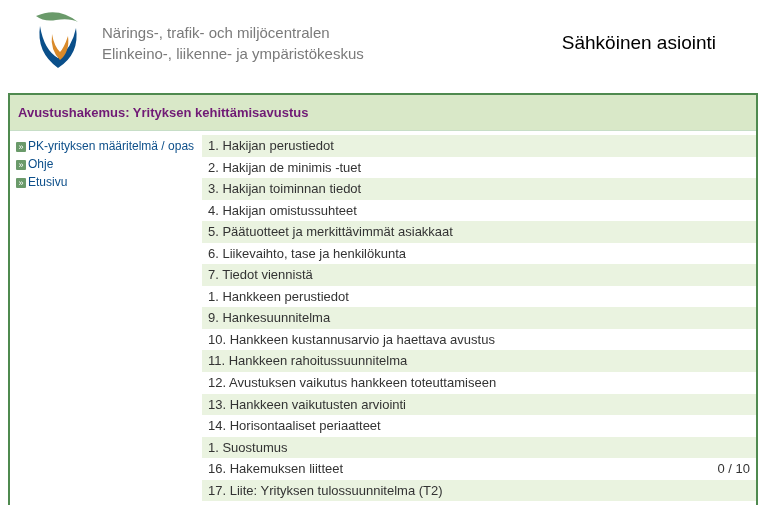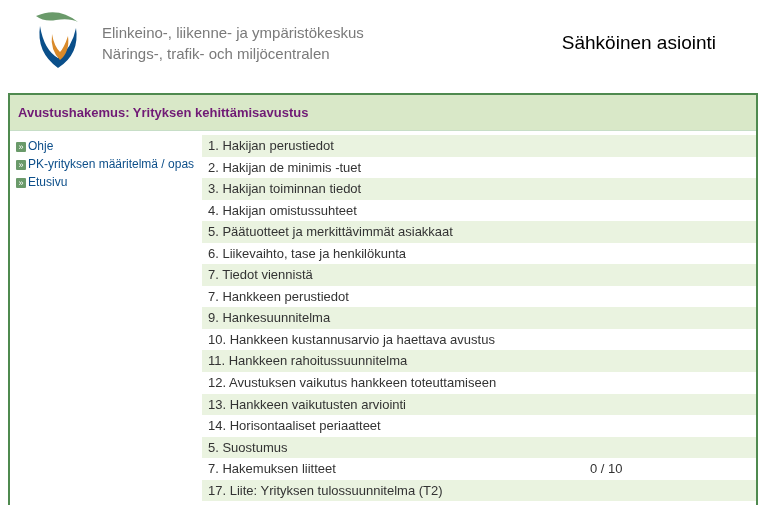--- a/index.html
+++ b/index.html
@@ -87,21 +87,21 @@
     line-height: 1.35;
   }
   .row:nth-child(odd) {
     background: #eaf3e0;
   }
   .row .label {
     flex: 1;
   }
   .row .count {
     width: 160px;
-    text-align: left;
+    text-align: right;
     padding-left: 50px;
   }
   .footer-bar {
     background: #d9e8c8;
     text-align: center;
     padding: 6px;
   }
   .print-btn {
     font-family: inherit;
     font-size: 13px;
@@ -118,36 +118,36 @@
 <div class="page">
   <div class="header">
     <div class="logo">
       <svg width="58" height="62" viewBox="0 0 58 62">
         <path d="M6 6 Q 28 -4 48 12 Q 40 8 26 10 Q 14 12 6 6 Z" fill="#6a9a6a"></path>
         <path d="M10 16 Q 6 42 28 58 Q 50 44 46 18 Q 42 38 28 48 Q 14 40 10 16 Z" fill="#0a4f8a"></path>
         <path d="M22 24 Q 20 40 30 50 Q 40 42 38 26 Q 34 38 30 42 Q 24 36 22 24 Z" fill="#d98a2a"></path>
       </svg>
     </div>
     <div class="org-text">
+      <div>Närings-, trafik- och miljöcentralen</div>
       <div>Elinkeino-, liikenne- ja ympäristökeskus</div>
-      <div>Närings-, trafik- och miljöcentralen</div>
     </div>
     <div class="app-title">Sähköinen asiointi</div>
   </div>
 
   <div class="container">
     <div class="title-bar">Avustushakemus: Yrityksen kehittämisavustus</div>
 
     <div class="body-area">
       <div class="sidebar">
         <div>
+          <span class="chev">»</span><a href="#">PK-yrityksen määritelmä / opas</a>
+        </div>
+        <div>
           <span class="chev">»</span><a href="#">Ohje</a>
-        </div>
-        <div>
-          <span class="chev">»</span><a href="#">PK-yrityksen määritelmä / opas</a>
         </div>
         <div>
           <span class="chev">»</span><a href="#">Etusivu</a>
         </div>
       </div>
 
       <div class="main-list">
         <div class="row">
             <span class="label">1. Hakijan perustiedot</span>
           </div>
@@ -163,45 +163,45 @@
         <div class="row">
             <span class="label">5. Päätuotteet ja merkittävimmät asiakkaat</span>
           </div>
         <div class="row">
             <span class="label">6. Liikevaihto, tase ja henkilökunta</span>
           </div>
         <div class="row">
             <span class="label">7. Tiedot viennistä</span>
           </div>
         <div class="row">
-            <span class="label">7. Hankkeen perustiedot</span>
+            <span class="label">1. Hankkeen perustiedot</span>
           </div>
         <div class="row">
             <span class="label">9. Hankesuunnitelma</span>
           </div>
         <div class="row">
             <span class="label">10. Hankkeen kustannusarvio ja haettava avustus</span>
           </div>
         <div class="row">
             <span class="label">11. Hankkeen rahoitussuunnitelma</span>
           </div>
         <div class="row">
             <span class="label">12. Avustuksen vaikutus hankkeen toteuttamiseen</span>
           </div>
         <div class="row">
             <span class="label">13. Hankkeen vaikutusten arviointi</span>
           </div>
         <div class="row">
             <span class="label">14. Horisontaaliset periaatteet</span>
           </div>
         <div class="row">
-            <span class="label">5. Suostumus</span>
-          </div>
-        <div class="row">
-          <span class="label">7. Hakemuksen liitteet</span>
+            <span class="label">1. Suostumus</span>
+          </div>
+        <div class="row">
+          <span class="label">16. Hakemuksen liitteet</span>
           <span class="count">0 / 10</span>
         </div>
         <div class="row">
             <span class="label">17. Liite: Yrityksen tulossuunnitelma (T2)</span>
           </div>
       </div>
     </div>
 
     <div class="footer-bar">
       <button class="print-btn">Tulostusnäkymä</button>

